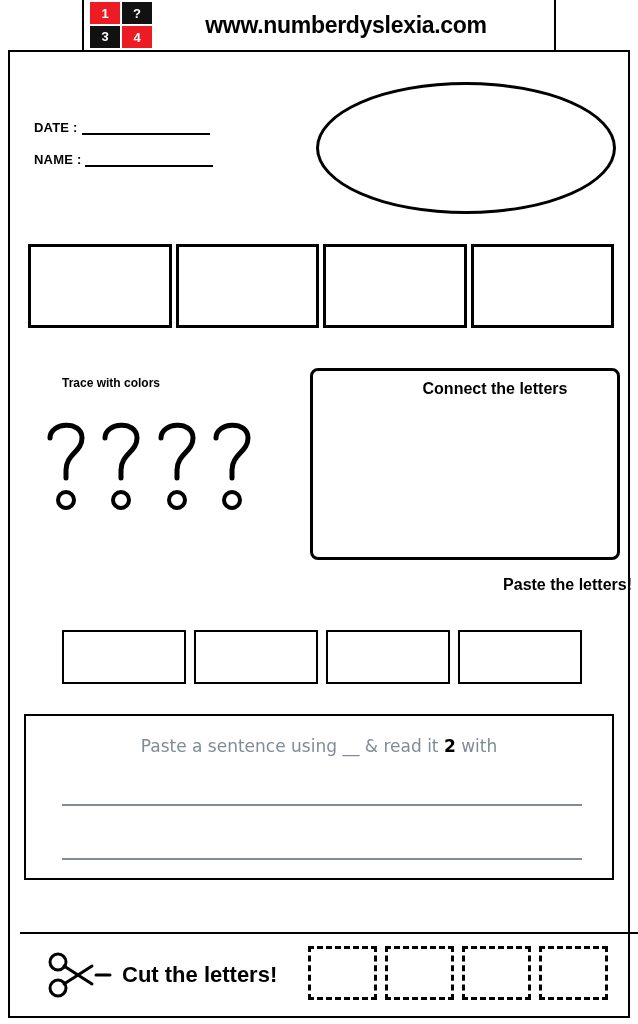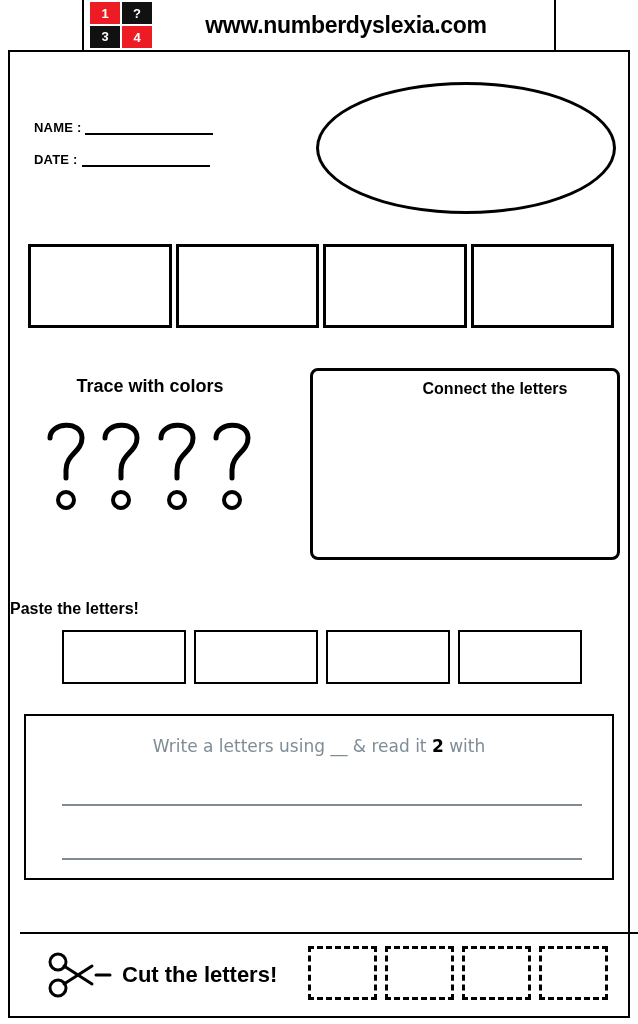--- a/index.html
+++ b/index.html
@@ -128,22 +128,22 @@
     border: 3px solid #000;
     box-sizing: border-box;
   }
 
   
   .trace-title {
     position: absolute;
     left: 52px;
     top: 324px;
     width: 176px;
-    text-align: center;
-    font-size: 18px;
+    text-align: left;
+    font-size: 12px;
     font-weight: bold;
     color: #000;
   }
   .trace-glyphs {
     position: absolute;
     left: 34px;
     top: 360px;
     width: 210px;
     height: 110px;
     display: flex;
@@ -176,23 +176,23 @@
     text-align: center;
     font-size: 16px;
     font-weight: bold;
     color: #000;
   }
 
   
   .paste-title {
     position: absolute;
     left: 0;
-    top: 548px;
+    top: 524px;
     width: 622px;
-    text-align: left;
+    text-align: right;
     font-size: 16px;
     font-weight: bold;
     color: #000;
   }
   .paste-boxes {
     position: absolute;
     left: 52px;
     top: 578px;
     width: 520px;
     display: flex;
@@ -290,26 +290,26 @@
     <div class="logo-cell lc-black lc-flip">3</div>
     <div class="logo-cell lc-red">4</div>
   </div>
   <div class="site-title">www.numberdyslexia.com</div>
 </div>
 
 <div class="sheet">
 
   <div class="name-block">
     <div class="field-row">
+      <span class="field-label">DATE :</span>
+      <span class="field-line short"></span>
+    </div>
+    <div class="field-row">
       <span class="field-label">NAME :</span>
       <span class="field-line"></span>
-    </div>
-    <div class="field-row">
-      <span class="field-label">DATE :</span>
-      <span class="field-line short"></span>
     </div>
   </div>
 
   <div class="ellipse"></div>
 
   <div class="top-boxes">
     <div class="top-box"></div>
     <div class="top-box"></div>
     <div class="top-box"></div>
     <div class="top-box"></div>
@@ -349,21 +349,21 @@
   <div class="paste-title">Paste the letters!</div>
   <div class="paste-boxes">
     <div class="paste-box"></div>
     <div class="paste-box"></div>
     <div class="paste-box"></div>
     <div class="paste-box"></div>
   </div>
 
   <div class="sentence-panel"></div>
   <div class="sentence-prompt">
-    <span>Write a letters using </span><span class="blank">__</span><span> &amp; read it </span><span class="bold-num">2</span><span> with</span>
+    <span>Paste a sentence using </span><span class="blank">__</span><span> &amp; read it </span><span class="bold-num">2</span><span> with</span>
   </div>
   <div class="write-line l1"></div>
   <div class="write-line l2"></div>
 
   <div class="cut-divider"></div>
   <div class="scissors">
     <svg width="66" height="46" viewBox="0 0 66 46">
       <circle cx="10" cy="10" r="8" fill="none" stroke="#000" stroke-width="3"></circle>
       <circle cx="10" cy="36" r="8" fill="none" stroke="#000" stroke-width="3"></circle>
       <path d="M16 14 L44 32" stroke="#000" stroke-width="3" stroke-linecap="round"></path>

